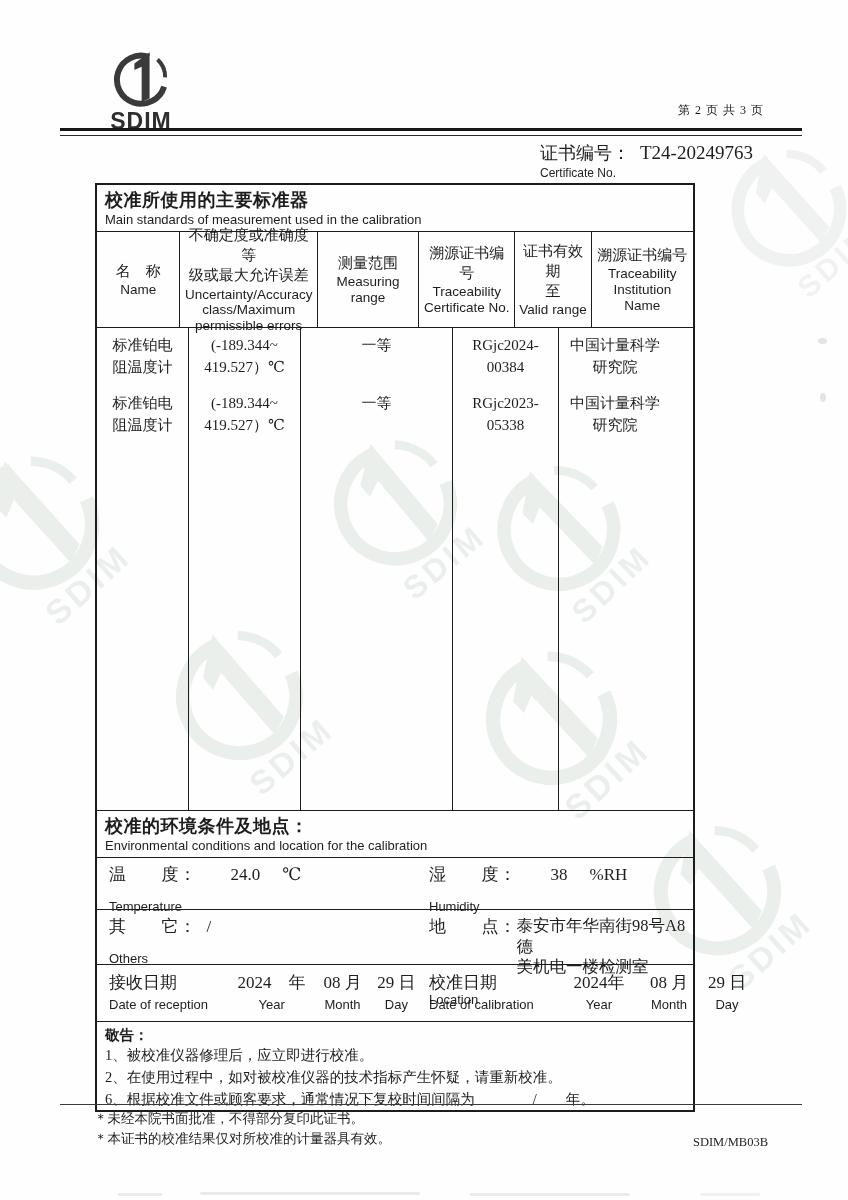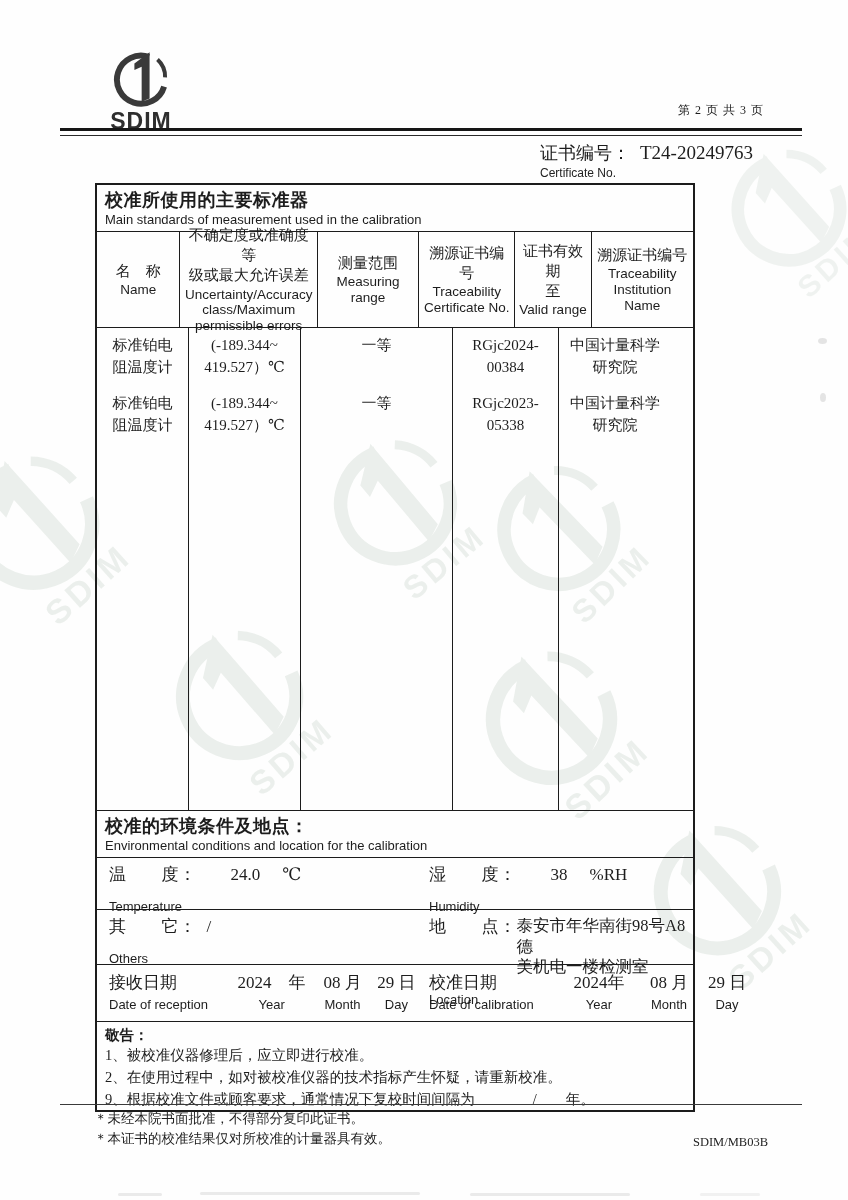--- a/index.html
+++ b/index.html
@@ -307,21 +307,21 @@
             <span class="l2">Day</span>
           </div>
         </div>
       </div>
     </div>
 
     <div class="notice">
       <div class="notice-title">敬告：</div>
       <div class="notice-item">1、被校准仪器修理后，应立即进行校准。</div>
       <div class="notice-item">2、在使用过程中，如对被校准仪器的技术指标产生怀疑，请重新校准。</div>
-      <div class="notice-item">9、根据校准文件或顾客要求，通常情况下复校时间间隔为　　　　/　　年。</div>
+      <div class="notice-item">6、根据校准文件或顾客要求，通常情况下复校时间间隔为　　　　/　　年。</div>
     </div>
 
   </div>
 
   <div class="foot-rule"></div>
   <div class="footnotes">
     <div>＊未经本院书面批准，不得部分复印此证书。</div>
     <div>＊本证书的校准结果仅对所校准的计量器具有效。</div>
   </div>
   <div class="form-no">SDIM/MB03B</div>

